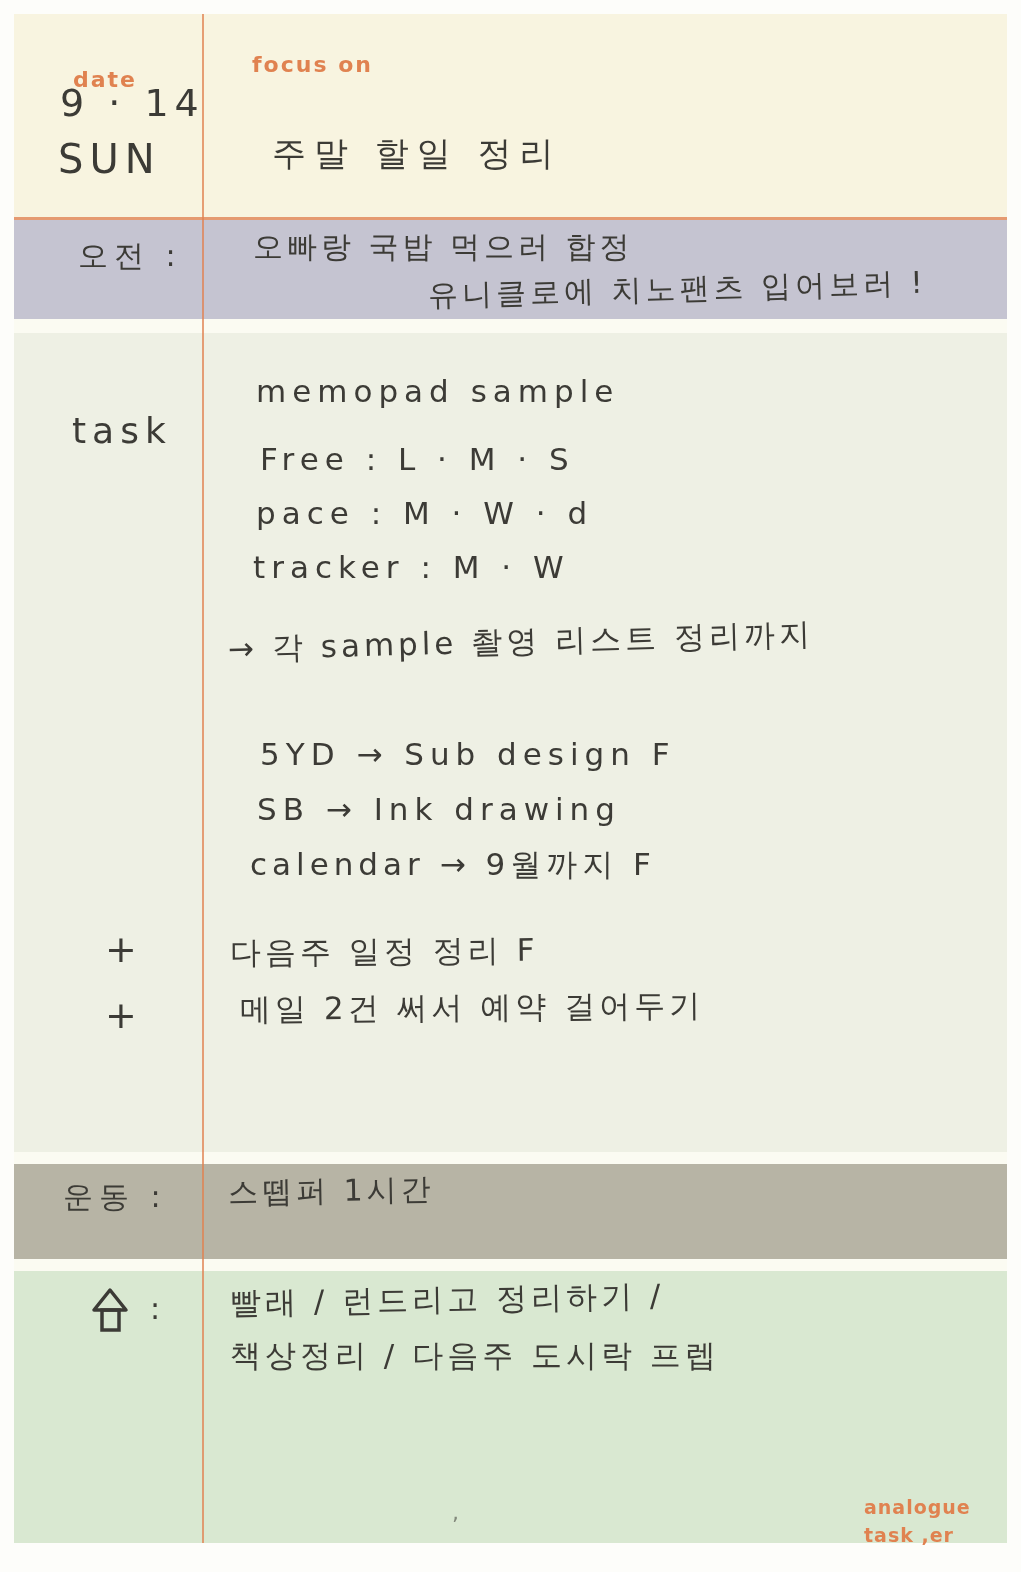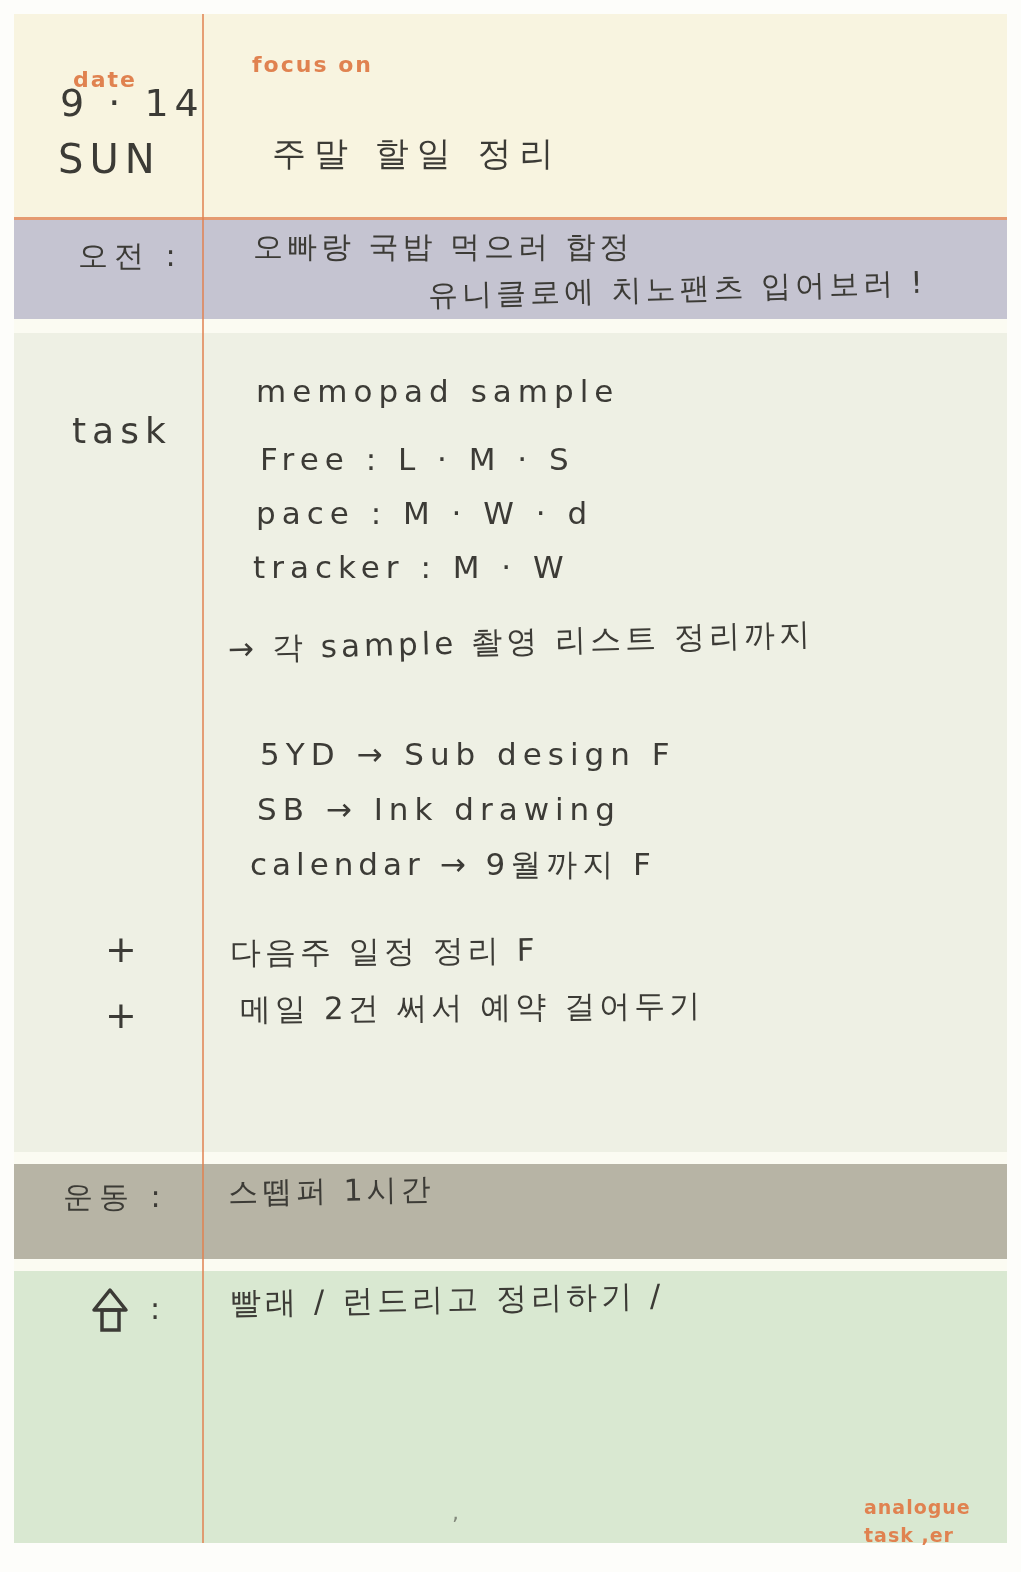--- a/index.html
+++ b/index.html
@@ -90,20 +90,21 @@
   <span class="hw" style="left:228px;top:1174px;font-size:30px;transform:rotate(-1deg);">스뗍퍼 1시간</span>
 
   <span class="house-icon">
     <svg width="48" height="56" viewBox="0 0 48 56" fill="none">
       <path d="M6 26 L22 6 L38 26 Z" stroke="#3c3b36" stroke-width="3.5" stroke-linejoin="round" fill="none"></path>
       <rect x="14" y="26" width="17" height="20" stroke="#3c3b36" stroke-width="3.5" fill="none"></rect>
     </svg>
   </span>
   <span class="hw" style="left:150px;top:1292px;font-size:30px;">:</span>
   <span class="hw" style="left:230px;top:1282px;transform:rotate(-1deg);">빨래 / 런드리고 정리하기 /</span>
+  <span class="hw" style="left:230px;top:1338px;">책상정리 / 다음주 도시락 프렙</span>
 
   <div class="brand">
     <div>analogue</div>
     <div>task ,er</div>
   </div>
 
   <span class="stray">,</span>
 
 </div>
 

